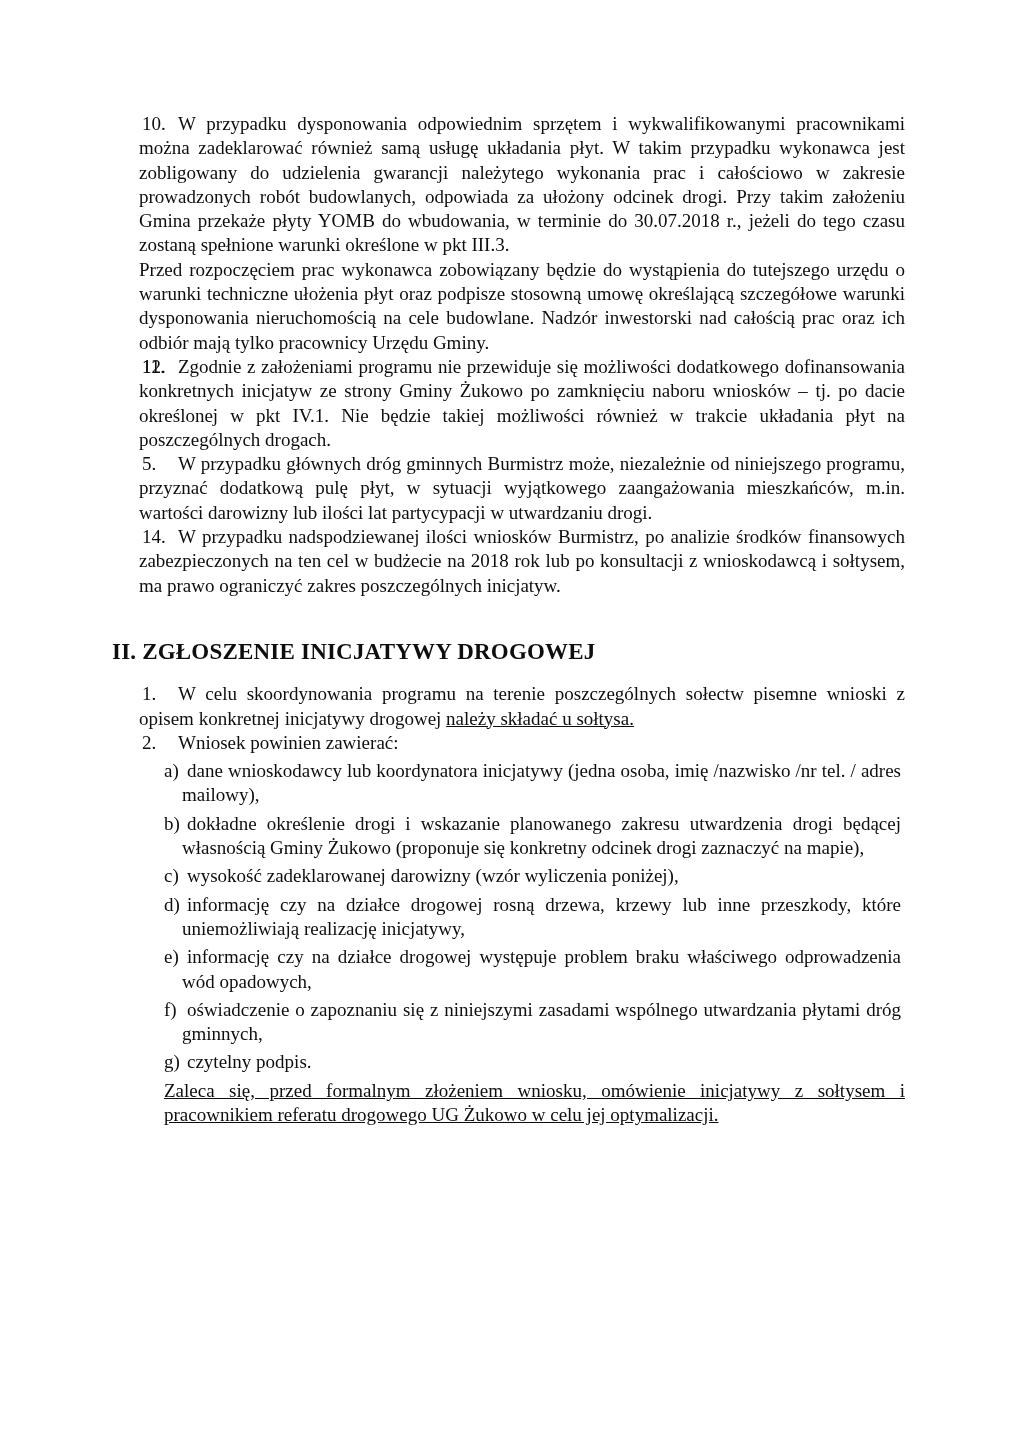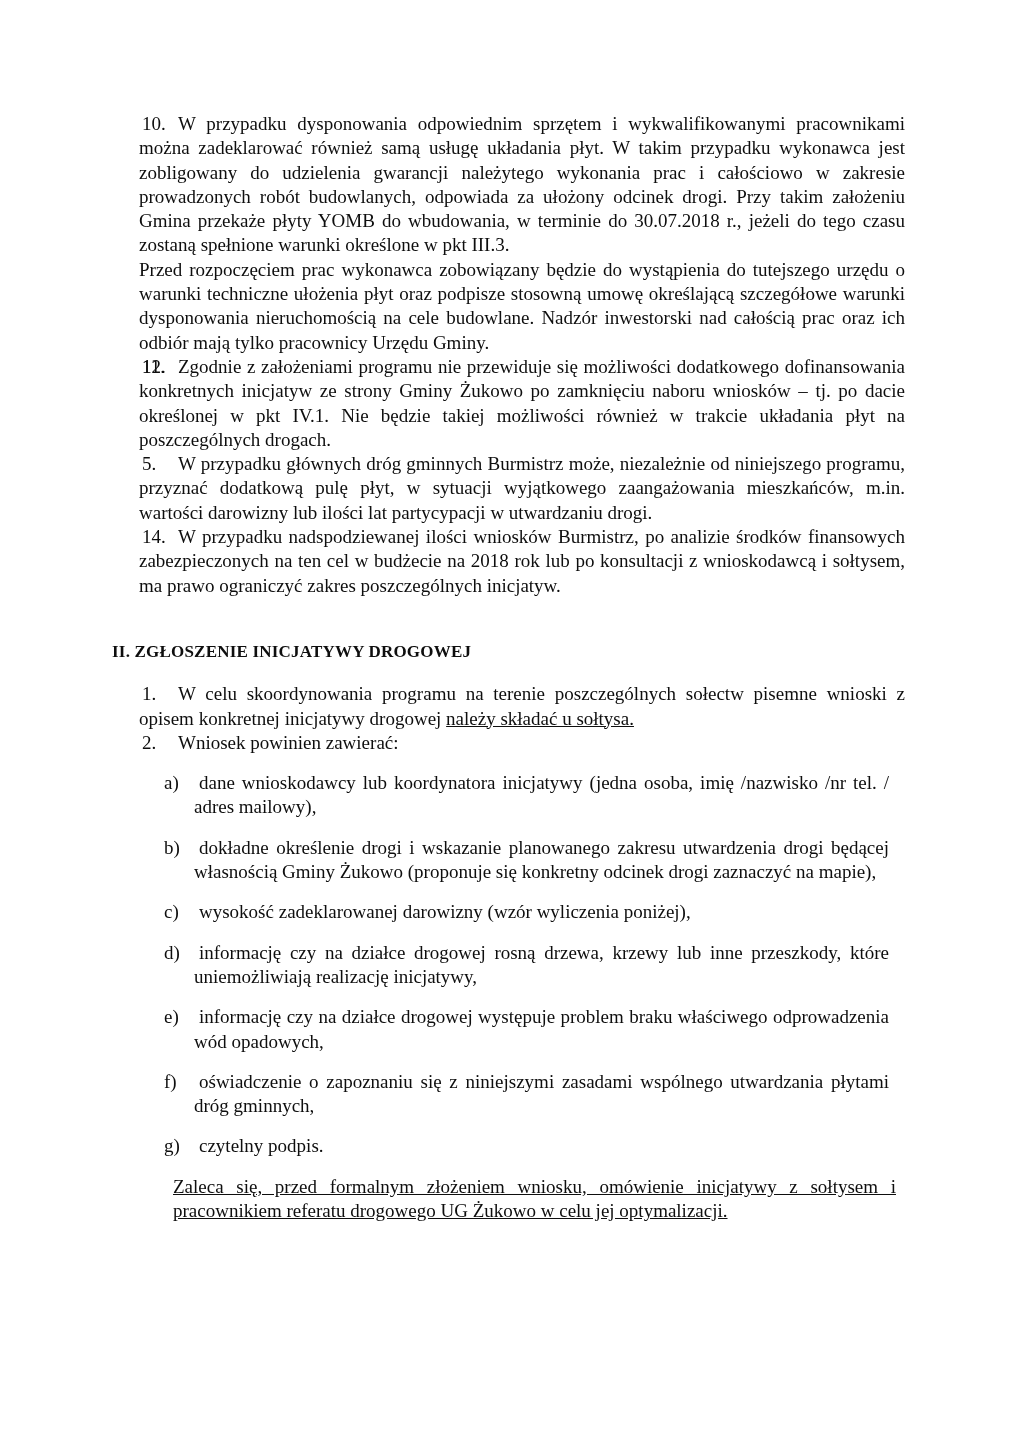--- a/index.html
+++ b/index.html
@@ -29,40 +29,40 @@
     position: absolute;
     left: 3px;
     top: 0;
   }
   .item p { margin: 0; }
   .item p.first { text-indent: 39px; }
   .bold { font-weight: normal; }
   .underline { text-decoration: underline; margin-top: 34px; }
   .heading {
     font-weight: bold;
-    font-size: 17px;
+    font-size: 23px;
     margin: 42px 119px 18px 112px;
     letter-spacing: 0.2px;
   }
   .sub {
     position: relative;
     margin: 0 119px 0 178px;
     text-align: justify;
   }
   .sub .letter {
     position: absolute;
     left: -14px;
     top: 0;
   }
-  .sub p { margin: 16px; text-indent: 5px; }
+  .sub p { margin: 4px; text-indent: 5px; }
   .closing {
     margin: 0 119px 0 164px;
     text-align: justify;
   }
-  .closing p { margin: 9px; }
+  .closing p { margin: 0; }
 </style>
 </head>
 <body>
 
 <div class="page">
 
   <section>
 
     <div class="item">
       <span class="num">10.</span>

